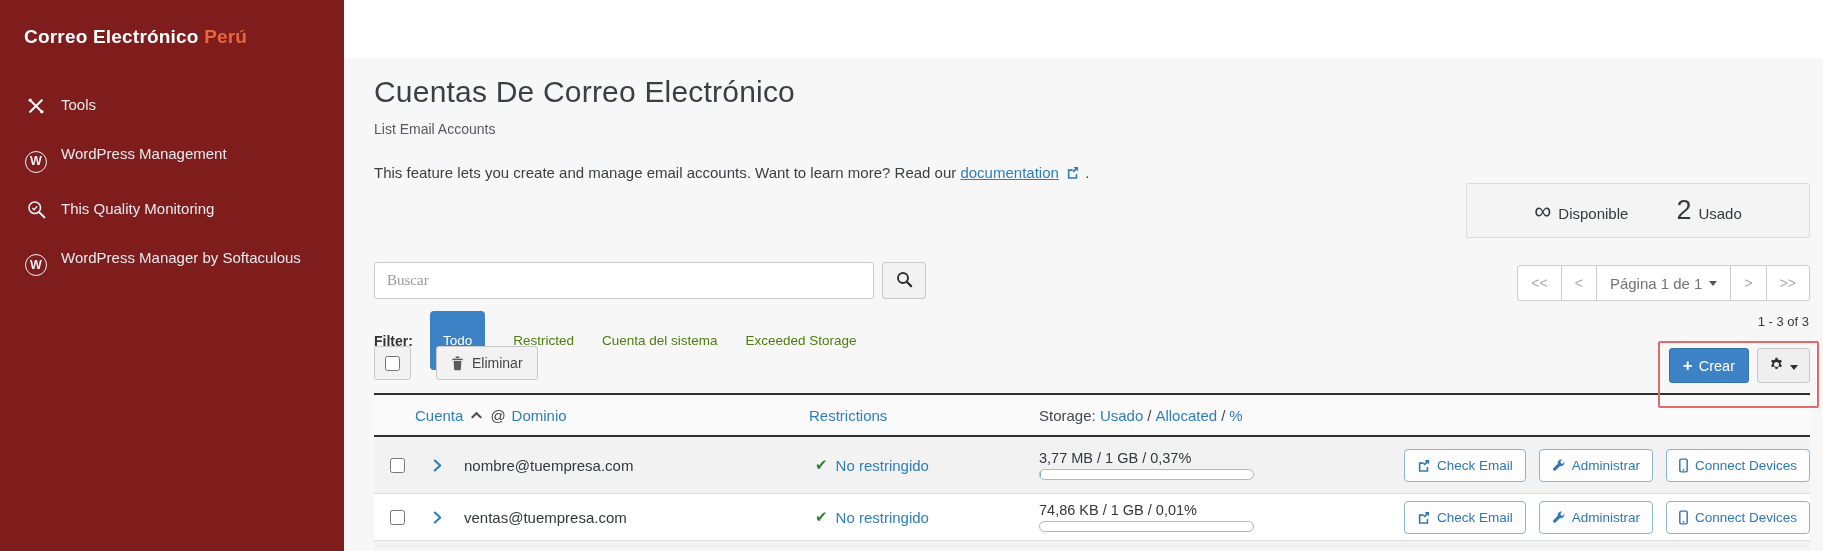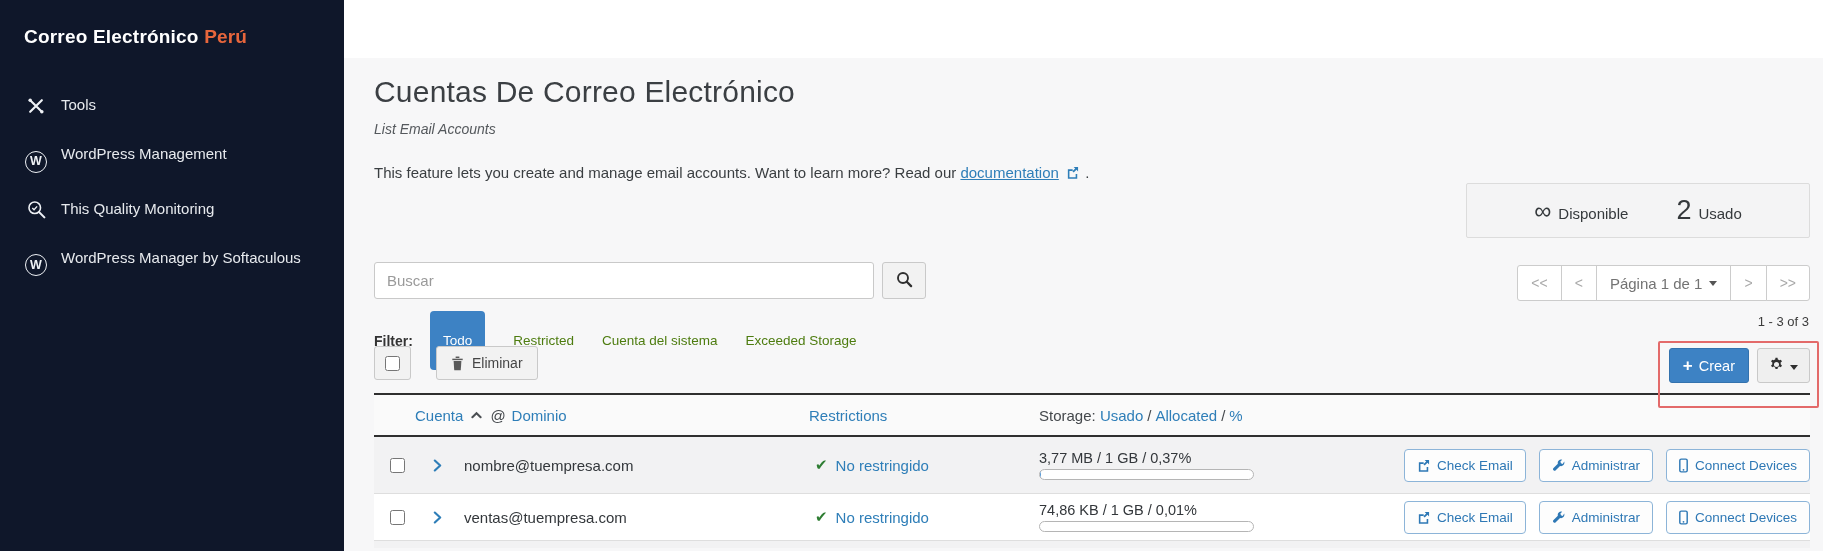--- a/index.html
+++ b/index.html
@@ -1,46 +1,46 @@
 <!DOCTYPE html>
 <html><head>
 <meta charset="utf-8">
 <style>
   * { margin:0; padding:0; box-sizing:border-box; }
   html,body { width:1823px; height:551px; }
   body { font-family:"Liberation Sans", sans-serif; background:#fff; overflow:hidden; }
   .page { position:relative; width:1823px; height:551px; background:#fff; overflow:hidden; }
 
   
-  .sidebar { position:absolute; left:0; top:0; width:344px; height:551px; background:#0f172a; color:#e9ecf1; padding:26px 24px 7px 24px; }
+  .sidebar { position:absolute; left:0; top:0; width:344px; height:551px; background:#7f1d1d; color:#e9ecf1; padding:26px 24px 7px 24px; }
   .brand { font-size:19px; font-weight:700; letter-spacing:.2px; color:#fff; }
   .brand .accent { color:#e8663c; }
   .nav { margin-top:32px; }
   .nav-item { display:block; padding:10px 0; font-size:15px; line-height:29px; color:#e7eaee; cursor:pointer; }
   .nav-item .ic { display:inline-flex; width:24px; height:24px; align-items:center; justify-content:center; margin-right:13px; vertical-align:-6px; color:#eef1f5; }
   .wp-circle { display:inline-flex; width:22px; height:22px; border:1.7px solid currentColor; border-radius:50%; align-items:center; justify-content:center; font-size:12.5px; font-weight:700; }
 
   
   .topbar { position:absolute; left:344px; top:0; right:0; height:58px; background:#fff; }
   .main { position:absolute; left:344px; top:58px; right:0; bottom:0; background:#f7f7f8; padding:0 13px 0 30px; }
 
   .page-title { margin-top:17px; font-size:30px; font-weight:300; color:#3b3f43; letter-spacing:.2px; }
-  .page-subtitle { margin-top:12px; font-size:14px; color:#55595d;font-style:italic; }
+  .page-subtitle { margin-top:12px; font-size:14px; color:#55595d; }
   .description { margin-top:27px; font-size:15px; color:#3a3e41; }
   .description a { color:#2e7eb8; text-decoration:underline; cursor:pointer; }
   .description .ext-ic { color:#2e7eb8; margin:0 2px 0 3px; vertical-align:-1px; }
 
   .usage-box { position:absolute; top:125px; right:13px; width:344px; height:55px; display:flex; align-items:center; justify-content:center; gap:48px; background:#f4f4f5; border:1px solid #dcdcdc; border-radius:2px; color:#35393c; }
   .usage-box .big { font-size:24px; font-weight:400; margin-right:7px; }
   .usage-box .big2 { font-size:27px; font-weight:300; margin-right:7px; }
   .usage-box .lbl { font-size:15px; }
 
   
   .search-row { position:absolute; top:204px; left:30px; display:flex; align-items:center; }
-  .search-input { width:500px; height:37px; border:1px solid #c9c9c9; border-radius:3px; background:#fff; padding:8px 12px; font-size:15px; color:#333; font-family:Liberation Sans, sans-serif; }
+  .search-input { width:500px; height:37px; border:1px solid #c9c9c9; border-radius:3px; background:#fff; padding:8px 12px; font-size:15px; color:#333; font-family:Liberation Serif, serif; }
   .search-input::placeholder { color:#9a9a9a; }
   .search-btn { margin-left:8px; width:44px; height:37px; background:#f2f2f2; border:1px solid #c9c9c9; border-radius:3px; display:flex; align-items:center; justify-content:center; color:#2f2f2f; cursor:pointer; }
 
   
   .pagination { position:absolute; top:207px; right:13px; display:inline-flex; }
   .pg-btn { height:36px; padding:0 13px; display:flex; align-items:center; background:#fff; border:1px solid #ccc; margin-left:-1px; font-size:14px; color:#a9a9a9; cursor:pointer; }
   .pg-btn:first-child { border-radius:3px 0 0 3px; margin-left:0; }
   .pg-btn:last-child { border-radius:0 3px 3px 0; }
   .pg-btn.pg-label { color:#737373; font-size:15px; }
   .pg-caret { margin-left:7px; color:#555; display:inline-flex; }

